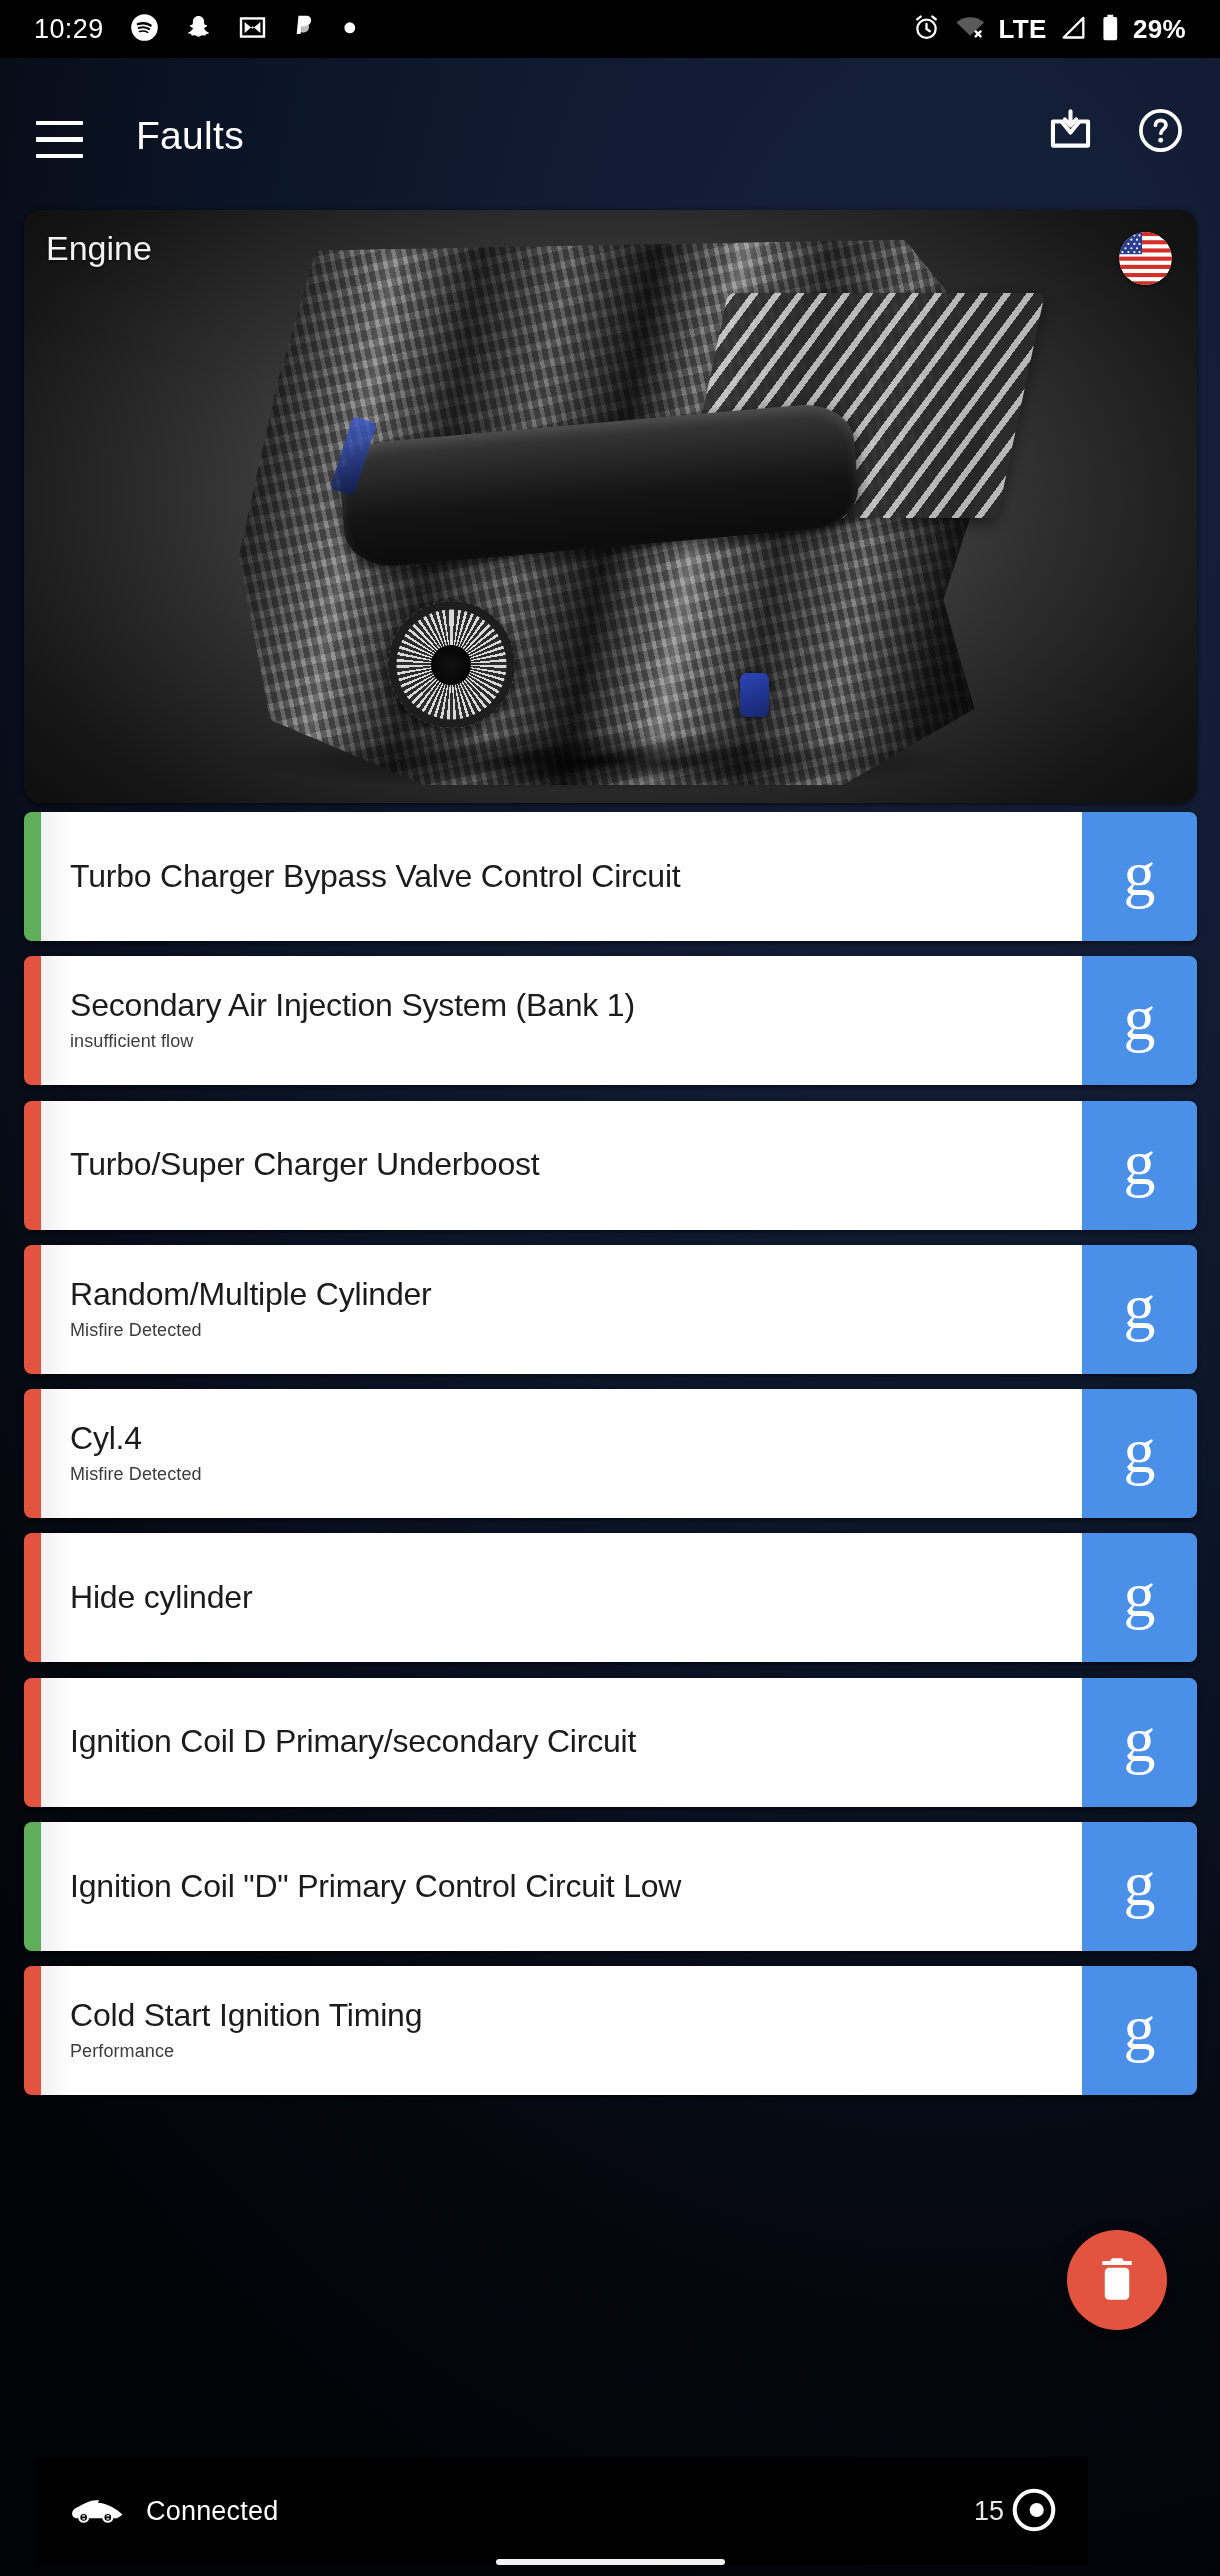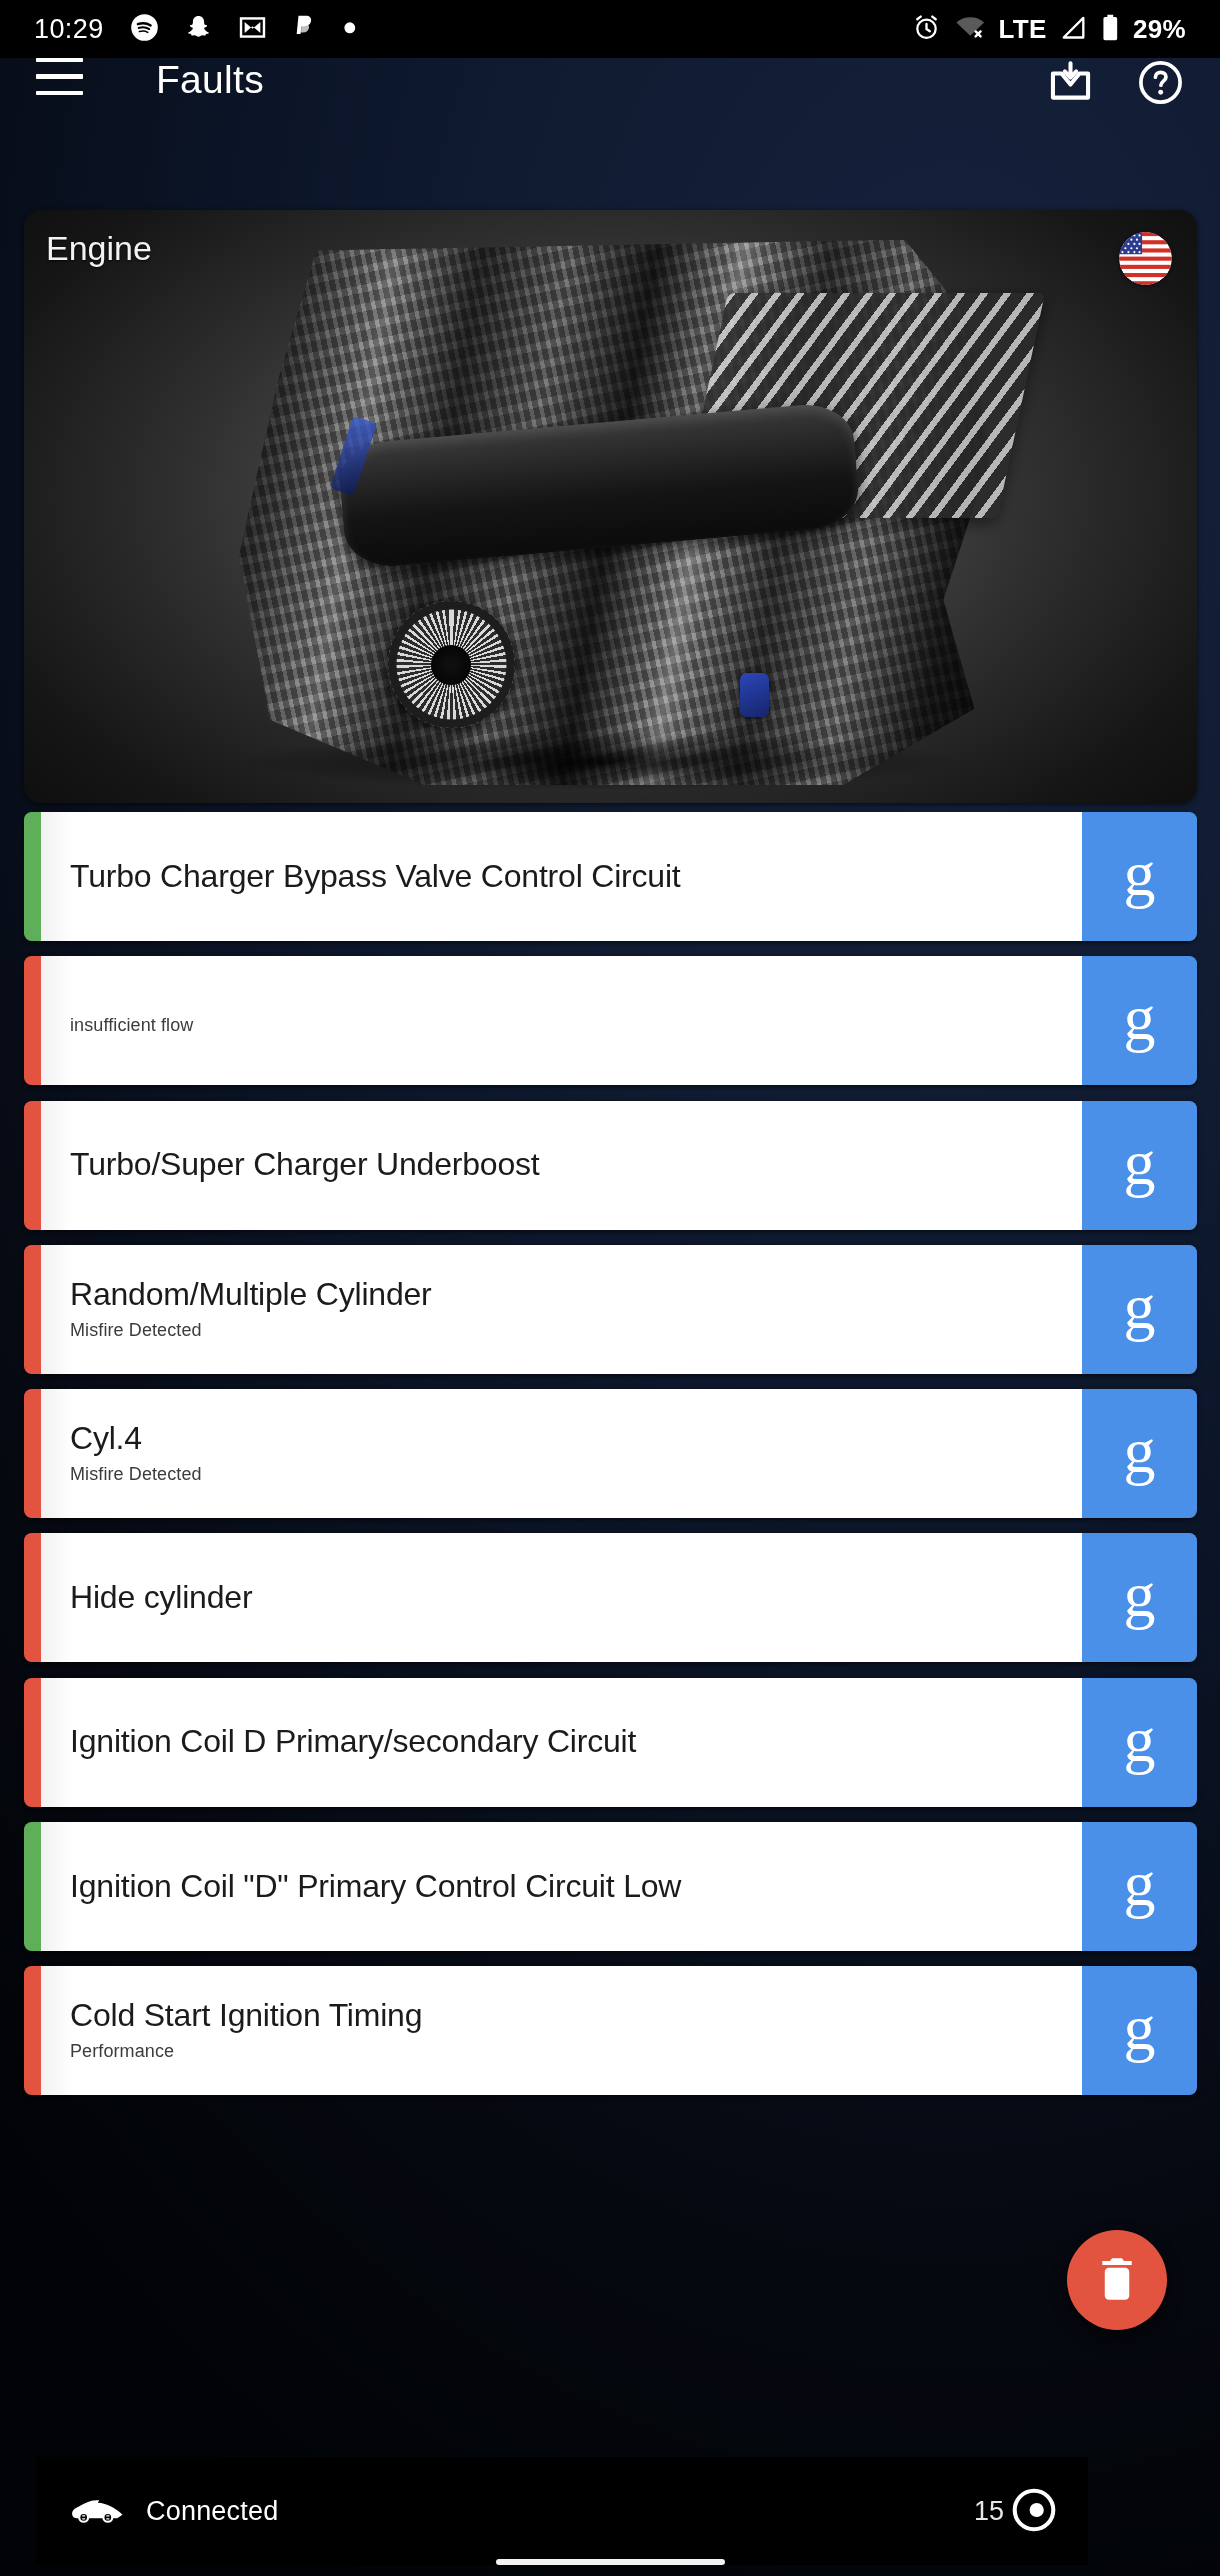--- a/index.html
+++ b/index.html
@@ -24,21 +24,21 @@
   }
   .sb-left { display:flex; align-items:center; gap:26px; }
   .sb-time { color:#fff; font-size:27px; letter-spacing:0.4px; }
   .sb-right { margin-left:auto; display:flex; align-items:center; gap:13.6px; }
   .sb-batt-txt { color:#fff; font-size:26px; font-weight:bold; letter-spacing:0.3px; }
   .sbicon { display:block; }
 
   
   #appbar {
     position:absolute; top:58px; left:0; width:1220px; height:100px;
-    display:flex; align-items:flex-start; padding:0 36px;gap:20px;
+    display:flex; align-items:flex-end; padding:0 36px;
   }
   #hamburger {
     width:47px; height:37px; display:flex; flex-direction:column;
     justify-content:space-between; cursor:pointer;
   }
   #hamburger span { display:block; height:4.2px; background:#fff; border-radius:0.8px; }
   .appbar-title {
     color:#fff; font-size:39px; margin-left:53px; letter-spacing:0.3px;
   }
   .appbar-actions { margin-left:auto; display:flex; align-items:center; gap:42px; }
@@ -319,20 +319,21 @@
         <div class="fault-body">
           <div class="fault-title">Turbo Charger Bypass Valve Control Circuit</div>
         </div>
         <div class="g-btn">
           <span class="g-glyph">g</span>
         </div>
       </div>
       <div class="fault-row">
         <div class="accent red"></div>
         <div class="fault-body">
+          <div class="fault-title">Secondary Air Injection System (Bank 1)</div>
           <div class="fault-sub">insufficient flow</div>
         </div>
         <div class="g-btn">
           <span class="g-glyph">g</span>
         </div>
       </div>
       <div class="fault-row">
         <div class="accent red"></div>
         <div class="fault-body">
           <div class="fault-title">Turbo/Super Charger Underboost</div>

